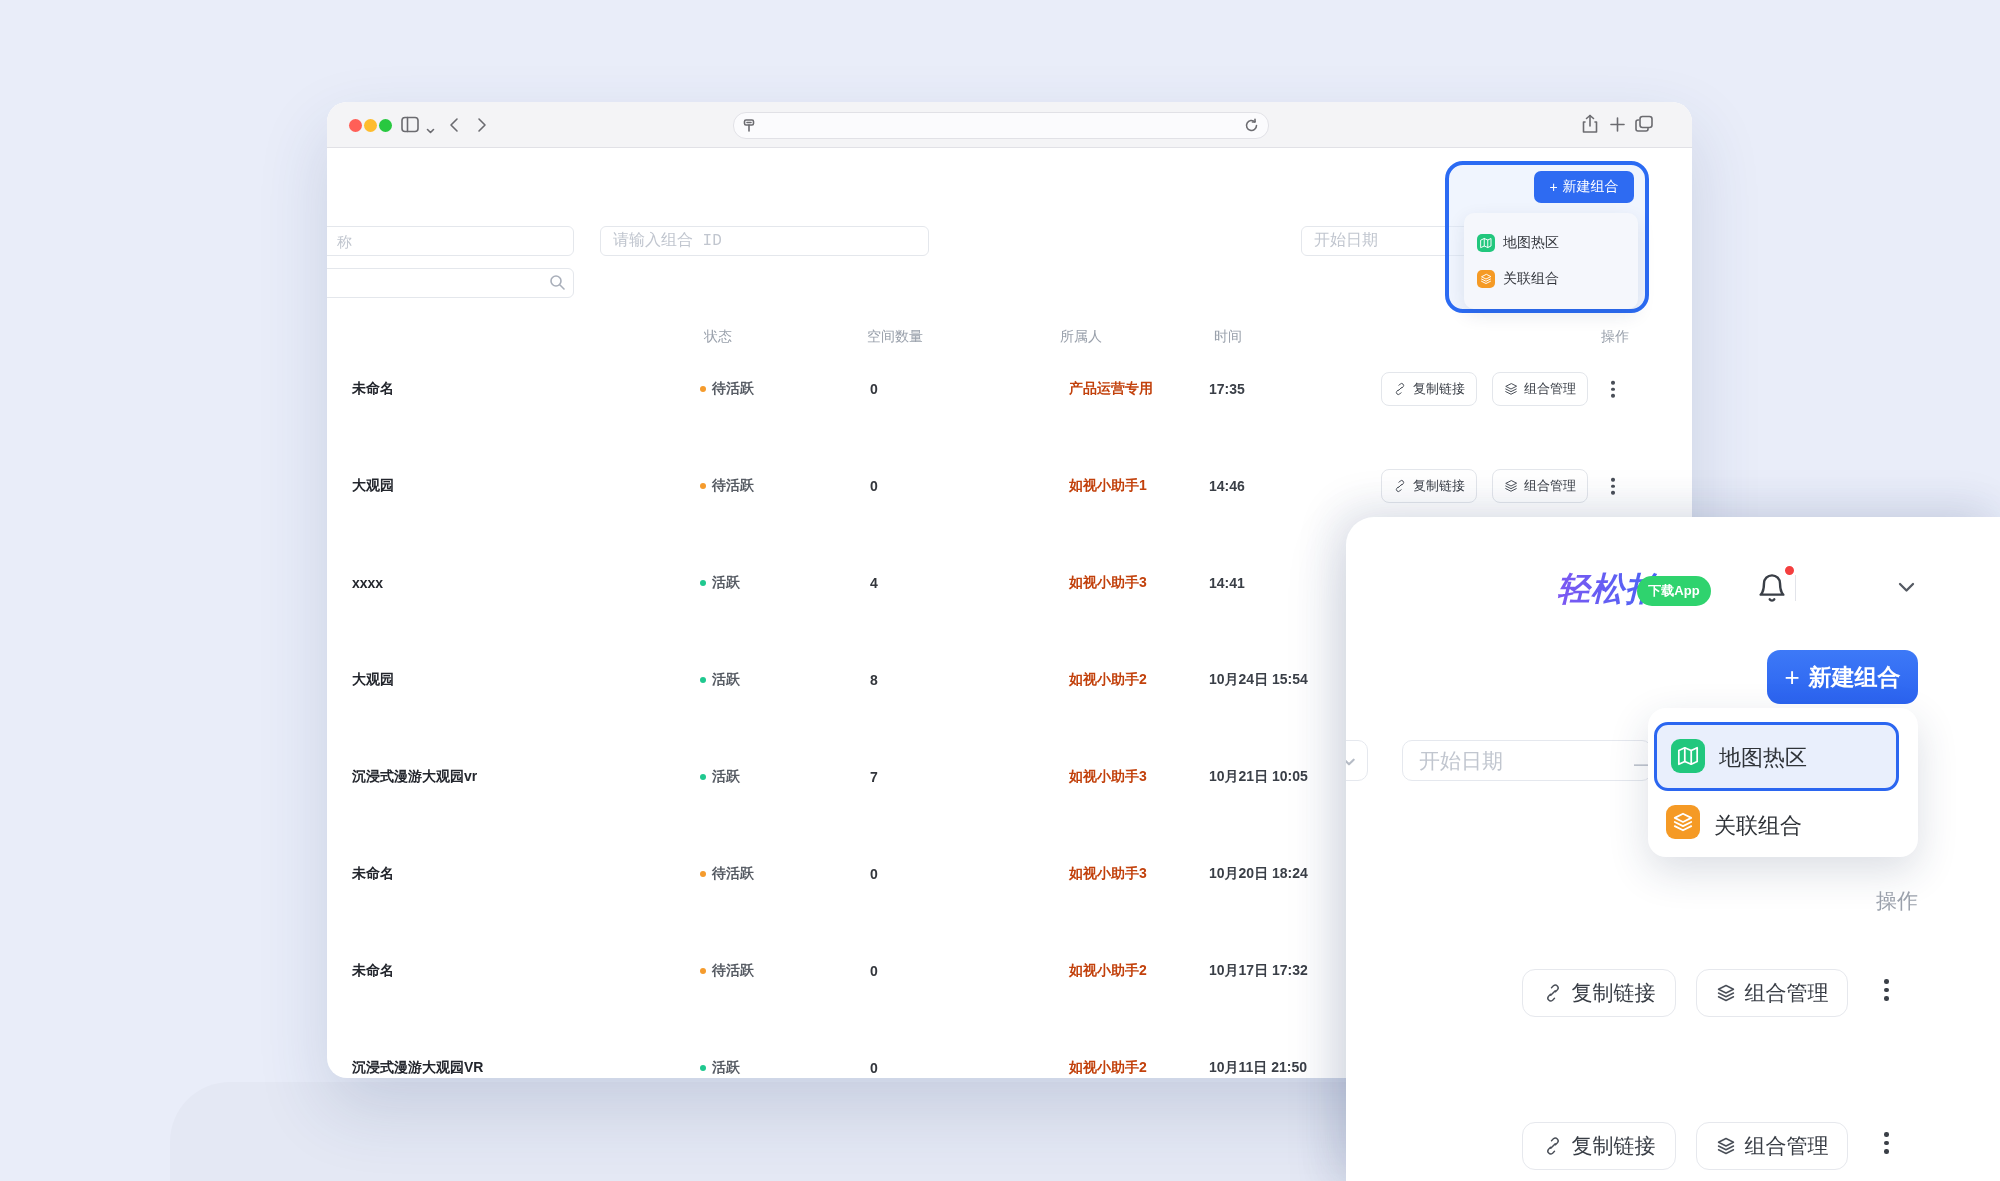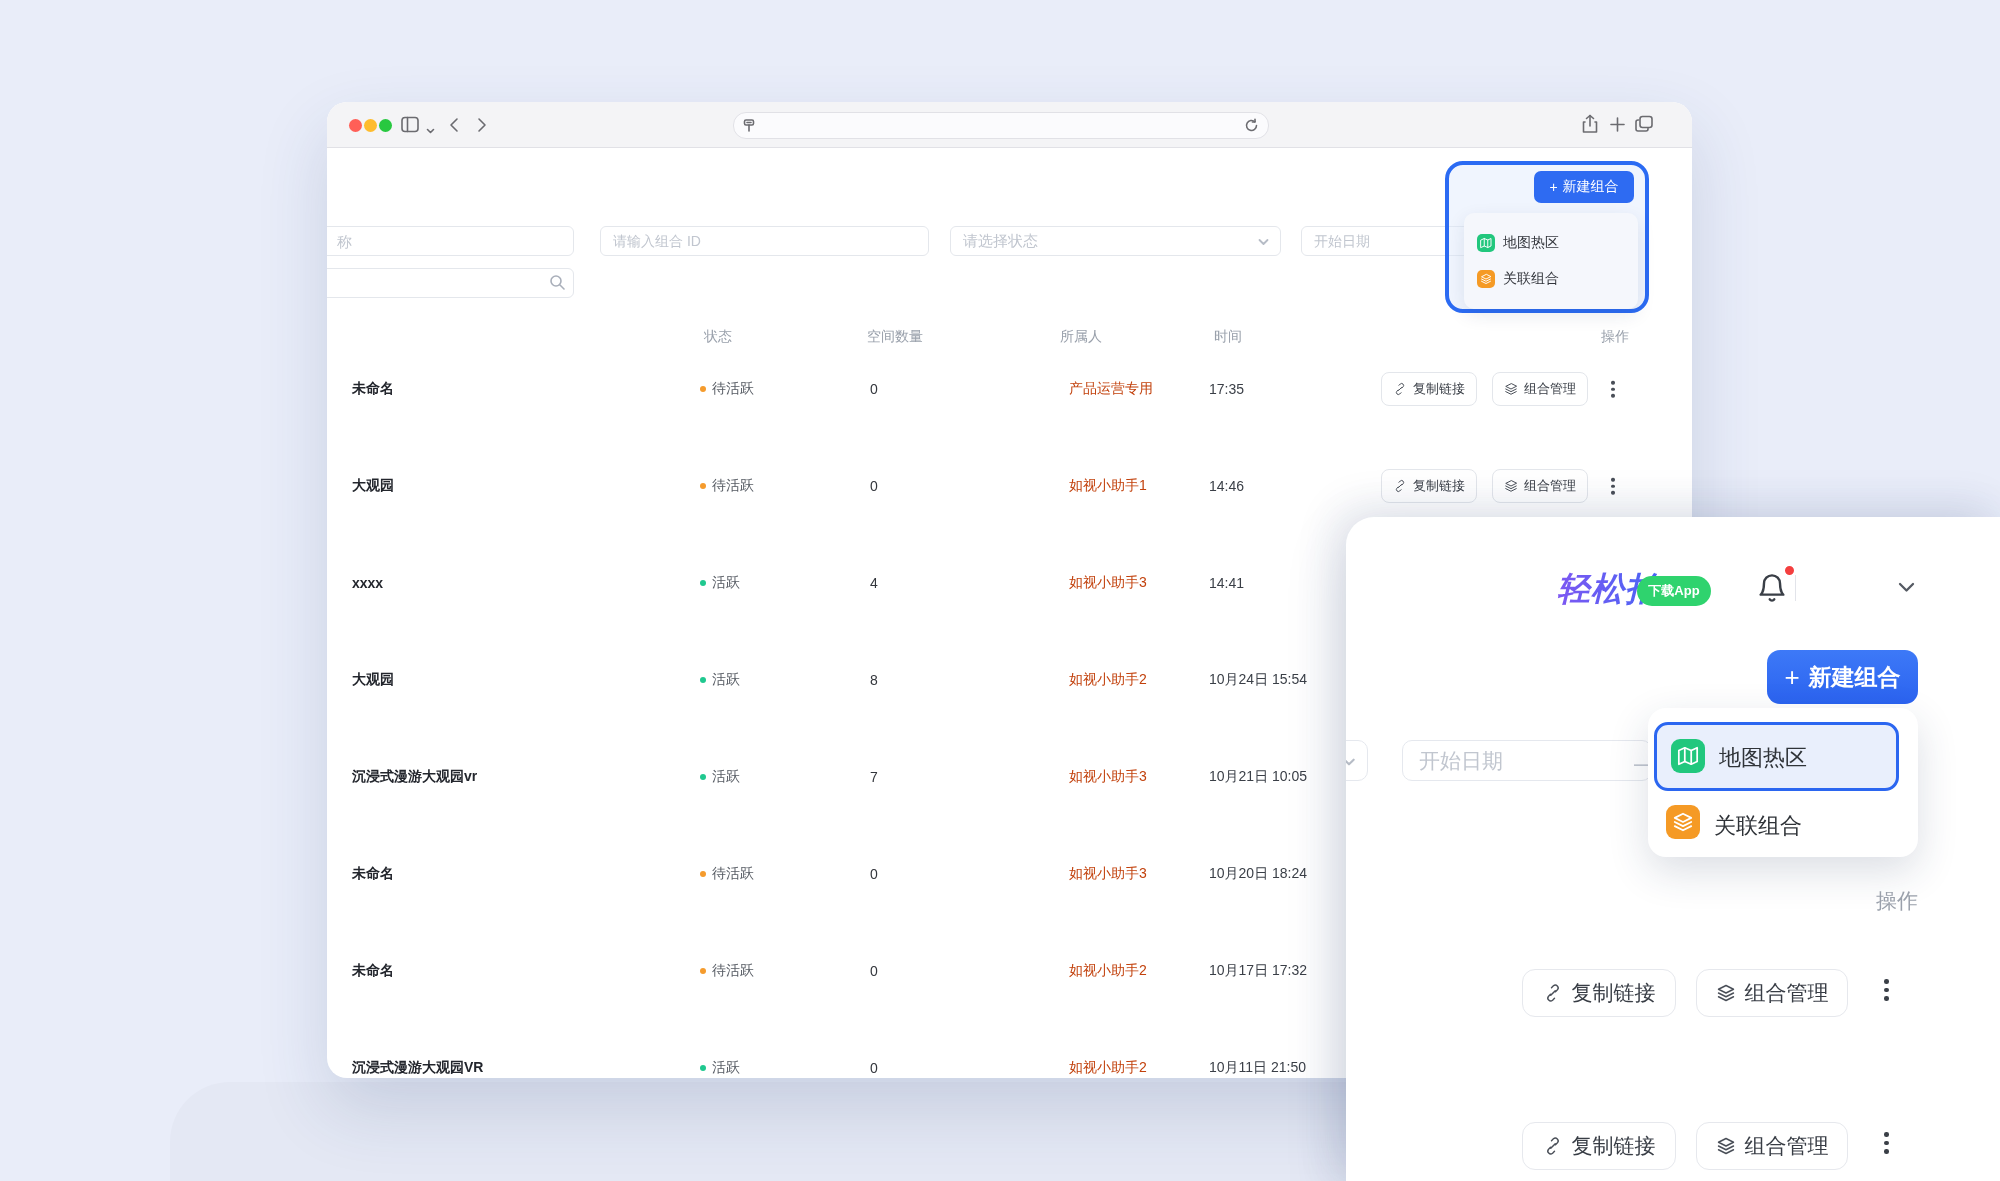--- a/index.html
+++ b/index.html
@@ -12,32 +12,32 @@
 
   
   .window { left:327px; top:102px; width:1365px; height:976px; background:#fff; border-radius:20px;
             box-shadow:0 30px 70px rgba(40,60,110,.16); overflow:hidden; }
   .chrome { left:0; top:0; width:100%; height:46px; background:#f4f4f6; border-bottom:1px solid #e1e1e6; }
   .tl { width:13px; height:13px; border-radius:50%; top:17px; }
   .chrome svg { stroke:#6b6b70; fill:none; stroke-width:1.6; stroke-linecap:round; stroke-linejoin:round; }
   .urlbar { left:406px; top:10px; width:536px; height:27px; background:#fbfbfd; border:1px solid #e1e1e6; border-radius:13px; }
 
   
-  .f-input { height:30px; border:1px solid #e4e7ec; border-radius:6px; background:#fff; font-size:14px; color:#333;
-             padding:0 12px; outline:none; font-family:Liberation Sans, sans-serif; }
+  .f-input { height:30px; border:1px solid #e4e7ec; border-radius:6px; background:#fff; font-size:16px; color:#333;
+             padding:0 12px; outline:none; font-family:Liberation Mono, monospace; }
   .f-input::placeholder { color:#c1c6cf; }
   .f-select { height:30px; border:1px solid #e4e7ec; border-radius:6px; background:#fff; display:flex; align-items:center;
               padding:0 12px; color:#c1c6cf; font-size:15px; }
   .f-select svg { position:absolute; right:10px; top:9px; }
   .chev { stroke:#b6bcc6; fill:none; stroke-width:1.8; stroke-linecap:round; stroke-linejoin:round; }
 
   
   .th { font-size:14px; color:#99a0ab; top:226px; }
   .t-row { left:0; width:1367px; height:76px; }
-  .cell { top:50%; transform:translateY(-50%); white-space:nowrap; }
+  .cell { top:50%; transform:translateY(-50%); white-space:nowrap;font-weight:bold; }
   .r-name { left:25px; font-size:14px; font-weight:600; color:#23262d; }
   .r-dot { left:373px; width:6px; height:6px; border-radius:50%; }
   .r-status { left:385px; font-size:14px; color:#575c64; }
   .r-count { left:543px; font-size:14px; color:#33363c; }
   .r-owner { left:742px; font-size:14px; color:#c2410c; }
   .r-time { left:882px; font-size:14px; color:#3a3f47; }
   .avatar { background:#dbe7f9; border-radius:50%; position:relative; overflow:hidden; }
   .avatar::before { content:""; position:absolute; left:50%; top:18%; width:55%; height:48%; transform:translateX(-50%);
                     background:#f6f8fb; border-radius:46% 54% 50% 50%; }
   .avatar::after { content:""; position:absolute; left:50%; bottom:-12%; width:68%; height:42%; transform:translateX(-50%);
@@ -153,26 +153,20 @@
       <svg width="19" height="18" viewBox="0 0 19 18">
           <rect x="5" y="1.5" width="12" height="11" rx="2.5"></rect>
           <path d="M3.5 5H3a2 2 0 0 0-2 2v7a2 2 0 0 0 2 2h8a2 2 0 0 0 2-2v-.5"></path>
         </svg>
     </span>
   </div>
 
   <input class="abs f-input" style="left: -94px; top: 124px; width: 341px;">
   <span class="abs" style="left:10px;top:131px;font-size:15px;color:#c1c6cf">称</span>
   <input class="abs f-input" style="left: 273px; top: 124px; width: 329px;" placeholder="请输入组合 ID">
-  <div class="abs f-select" style="left:623px;top:124px;width:331px">
-    <span>请选择状态</span>
-    <svg class="chev" width="13" height="12" viewBox="0 0 13 12">
-        <polyline points="2.5,4 6.5,8 10.5,4"></polyline>
-      </svg>
-  </div>
   <span class="abs dash" style="left:1122px;top:130px">—</span>
   <input class="abs f-input" style="left: 974px; top: 124px; width: 176px;" placeholder="开始日期">
 
   <input class="abs f-input" style="left: -94px; top: 166px; width: 341px;">
   <span class="abs" style="left:222px;top:172px">
     <svg width="17" height="17" viewBox="0 0 17 17" style="stroke:#a9afba;fill:none;stroke-width:1.6;stroke-linecap:round">
       <circle cx="7" cy="7" r="5"></circle>
         <line x1="11" y1="11" x2="15" y2="15"></line>
       </svg>
   </span>

